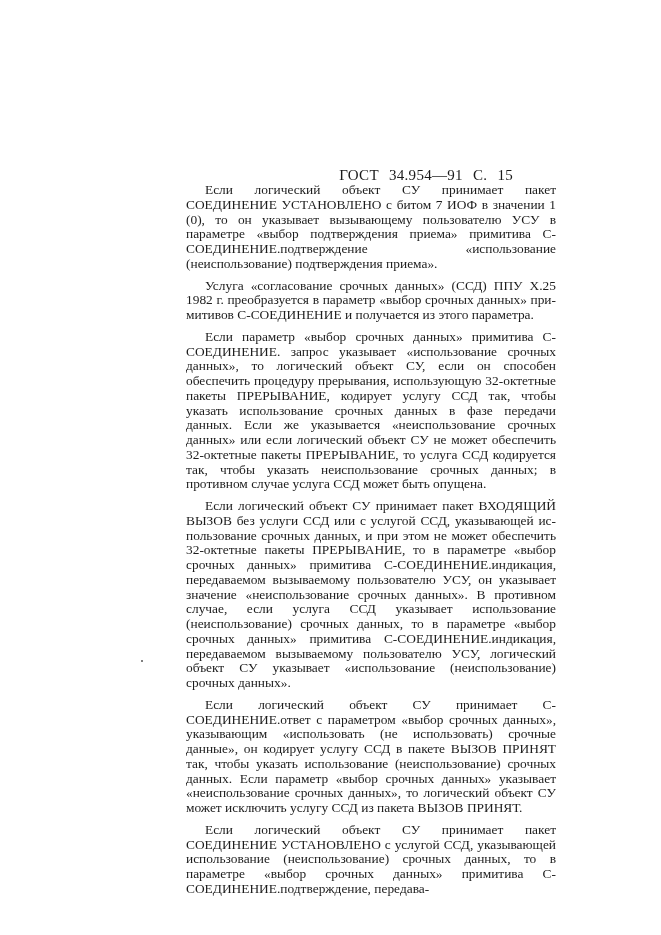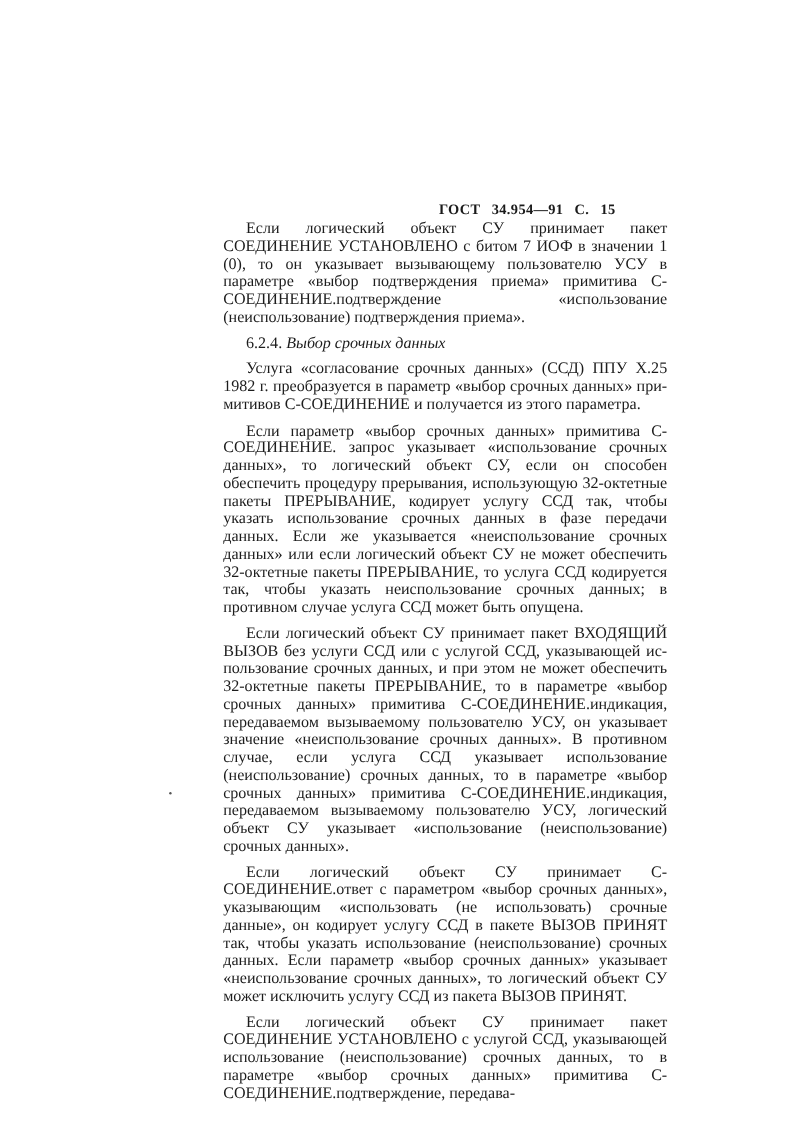--- a/index.html
+++ b/index.html
@@ -2,22 +2,22 @@
 <html><head>
 <meta charset="utf-8">
 <style>
   html, body { margin: 0; padding: 0; background: #ffffff; }
   body { width: 661px; height: 935px; position: relative; overflow: hidden; }
   .page {
     position: absolute; left: 0; top: 0; width: 661px; height: 935px; background: #ffffff;
   }
   .header {
     position: absolute; top: 167px; right: 148px;
-    font-family: "Liberation Serif", serif; font-weight: bold;
-    font-size: 12px; color: #1a1a1a; letter-spacing: 0.3px; white-space: nowrap;
+    font-family: "Liberation Serif", serif; font-weight: normal;
+    font-size: 15px; color: #1a1a1a; letter-spacing: 0.3px; white-space: nowrap;
   }
   .header span { margin-left: 6px; }
   .header span:first-child { margin-left: 0; }
   .body-text {
     position: absolute; left: 146px; top: 183px; width: 370px;
     font-family: "Liberation Serif", serif; font-size: 13.4px; line-height: 14.75px;
     color: #1c1c1c; text-align: justify; hyphens: manual; margin-left: 40px;
   }
   .para { margin: 0 0 7px 0; text-indent: 19px; }
   .para:last-child { margin-bottom: 0; }
@@ -37,24 +37,20 @@
   <div class="header">
     <span>ГОСТ</span>
     <span>34.954—91</span>
     <span>С.</span>
     <span>15</span>
   </div>
 
   <div class="body-text">
     <p class="para">Если логический объект СУ принимает пакет СОЕДИНЕНИЕ УСТАНОВЛЕНО с битом 7 ИОФ в значении 1 (0), то он указы­вает вызывающему пользователю УСУ в параметре «выбор под­тверждения приема» примитива С-СОЕДИНЕНИЕ.подтвержде­ние «использование (неиспользование) подтверждения приема».</p>
 
-    <p class="section-heading">
-      <span class="num">6.2.4.</span>
-      <span class="title">Выбор срочных данных</span>
-    </p>
 
     <p class="para">Услуга «согласование срочных данных» (ССД) ППУ X.25 1982 г. преобразуется в параметр «выбор срочных данных» при­митивов С-СОЕДИНЕНИЕ и получается из этого параметра.</p>
     <p class="para">Если параметр «выбор срочных данных» примитива С-СОЕДИ­НЕНИЕ. запрос указывает «использование срочных данных», то логический объект СУ, если он способен обеспечить процедуру пре­рывания, использующую 32-октетные пакеты ПРЕРЫВАНИЕ, ко­дирует услугу ССД так, чтобы указать использование срочных данных в фазе передачи данных. Если же указывается «неисполь­зование срочных данных» или если логический объект СУ не мо­жет обеспечить 32-октетные пакеты ПРЕРЫВАНИЕ, то услуга ССД кодируется так, чтобы указать неиспользование срочных данных; в противном случае услуга ССД может быть опущена.</p>
     <p class="para">Если логический объект СУ принимает пакет ВХОДЯЩИЙ ВЫЗОВ без услуги ССД или с услугой ССД, указывающей ис­пользование срочных данных, и при этом не может обеспечить 32-октетные пакеты ПРЕРЫВАНИЕ, то в параметре «выбор сроч­ных данных» примитива С-СОЕДИНЕНИЕ.индикация, передава­емом вызываемому пользователю УСУ, он указывает значение «неиспользование срочных данных». В противном случае, если услуга ССД указывает использование (неиспользование) сроч­ных данных, то в параметре «выбор срочных данных» примитива С-СОЕДИНЕНИЕ.индикация, передаваемом вызываемому поль­зователю УСУ, логический объект СУ указывает «использование (неиспользование) срочных данных».</p>
     <p class="para">Если логический объект СУ принимает С-СОЕДИНЕНИЕ.от­вет с параметром «выбор срочных данных», указывающим «ис­пользовать (не использовать) срочные данные», он кодирует ус­лугу ССД в пакете ВЫЗОВ ПРИНЯТ так, чтобы указать исполь­зование (неиспользование) срочных данных. Если параметр «вы­бор срочных данных» указывает «неиспользование срочных дан­ных», то логический объект СУ может исключить услугу ССД из пакета ВЫЗОВ ПРИНЯТ.</p>
     <p class="para">Если логический объект СУ принимает пакет СОЕДИНЕНИЕ УСТАНОВЛЕНО с услугой ССД, указывающей использование (не­использование) срочных данных, то в параметре «выбор срочных данных» примитива С-СОЕДИНЕНИЕ.подтверждение, передава-</p>
   </div>
 
   <div class="speck"></div>
 </div>

